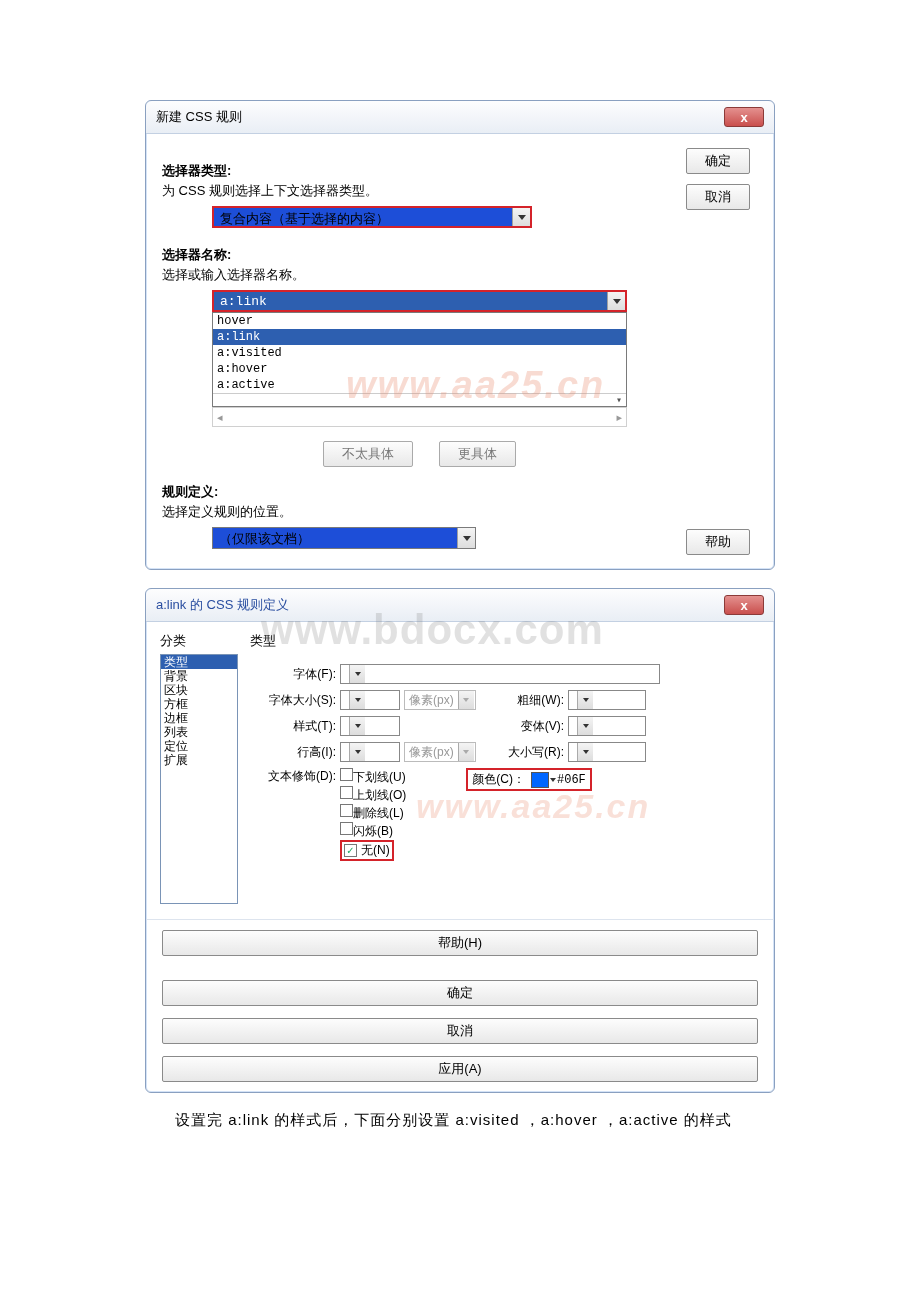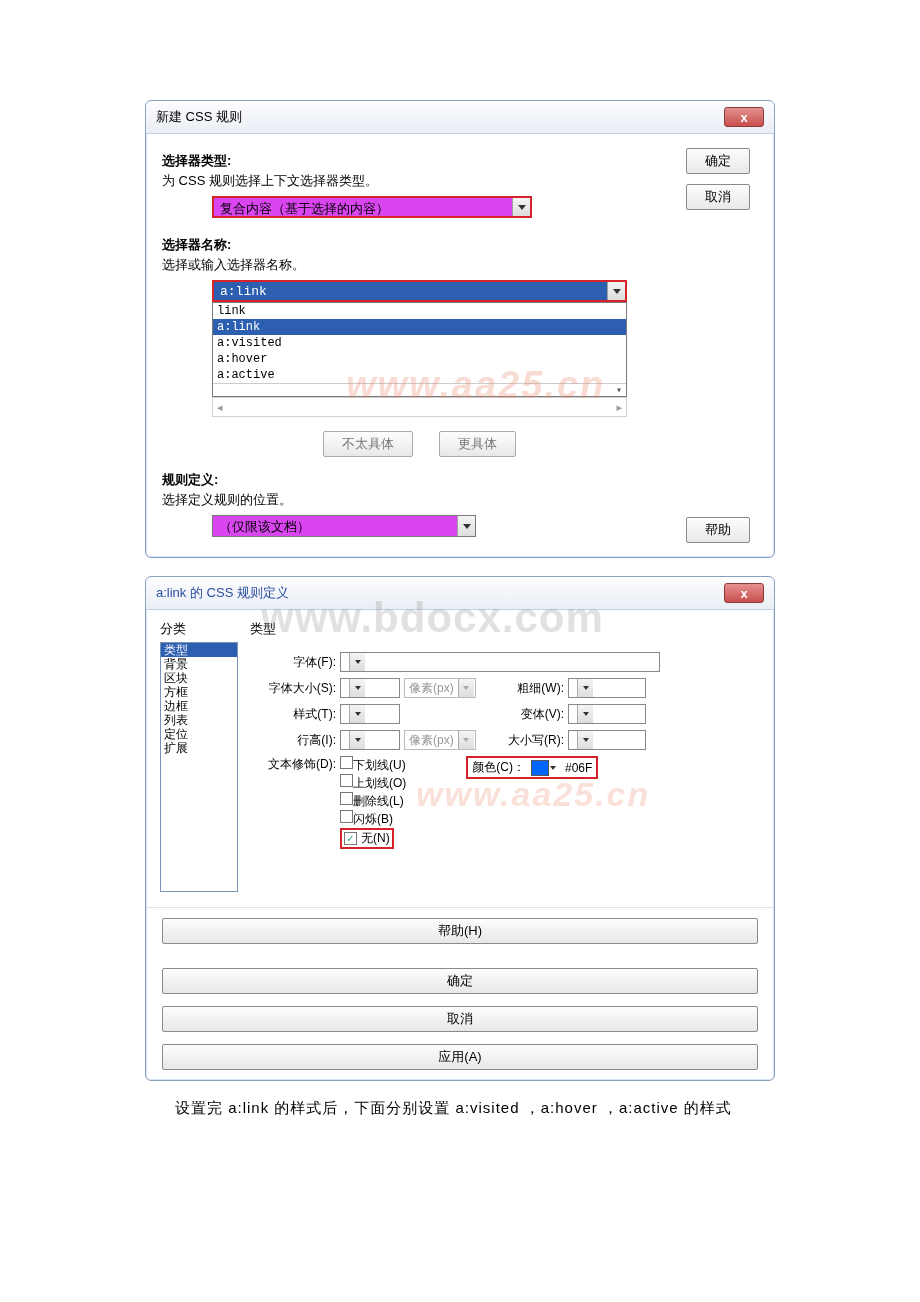--- a/index.html
+++ b/index.html
@@ -41,21 +41,21 @@
   align-items: center;
   justify-content: center;
   cursor: pointer;
 }
 .dialog-body {
   padding: 12px 16px 20px 16px;
   position: relative;
 }
 .section-label {
   font-weight: bold;
-  margin-top: 6px;
+  margin-top: 16px;
   margin-bottom: 2px;
 }
 .section-desc {
   margin-bottom: 6px;
 }
 .right-btns {
   position: absolute;
   right: 24px;
   top: 14px;
   display: flex;
@@ -72,21 +72,21 @@
   white-space: nowrap;
 }
 .btn.disabled {
   color: #777;
   border-color: #aaa;
 }
 .dropdown {
   display: inline-flex;
   align-items: stretch;
   border: 1px solid #7a7a7a;
-  background: #d946ef;
+  background: #1d4ed8;
   height: 22px;
   font-size: 13px;
 }
 .dropdown .dd-text {
   padding: 2px 6px;
   flex: 1;
 }
 .dropdown .dd-arrow {
   width: 18px;
   border-left: 1px solid #a0a0a0;
@@ -356,21 +356,21 @@
 
     <div class="section-label" style="margin-top:18px">选择器名称:</div>
     <div class="section-desc">选择或输入选择器名称。</div>
 
     <div class="combo-block">
       <div class="dropdown red-highlight" style="width:415px">
         <span class="dd-text" style="background:#2d5fb0;color:#fff;font-family:'Courier New',monospace">a:link</span>
         <span class="dd-arrow"></span>
       </div>
       <div class="listbox">
-        <div class="row">link</div>
+        <div class="row">hover</div>
         <div class="row sel">a:link</div>
         <div class="row">a:visited</div>
         <div class="row">a:hover</div>
         <div class="row">a:active</div>
         <div class="scroll-down">▾</div>
       </div>
       <div class="scroll-area">
         <span>◂</span>
         <span>▸</span>
       </div>
@@ -487,21 +487,21 @@
           <div class="cb-row"><span class="cb"></span><span>闪烁(B)</span></div>
           <div class="cb-row"><span class="red-check-outline">
                 <span class="cb">✓</span>
                 <span>无(N)</span>
               </span></div>
         </div>
         <div style="margin-left:60px">
           <span class="color-row-box">
             <span>颜色(C)：</span>
             <span class="color-swatch"></span>
-            <span style="margin-left:10px;font-family:Liberation Sans, sans-serif">#06F</span>
+            <span style="margin-left:2px;font-family:Liberation Mono, monospace">#06F</span>
           </span>
         </div>
       </div>
 
       <div style="height:40px"></div>
     </div>
   </div>
   <div class="bottom-btns">
     <button class="btn">帮助(H)</button>
     <div style="flex:1"></div>

